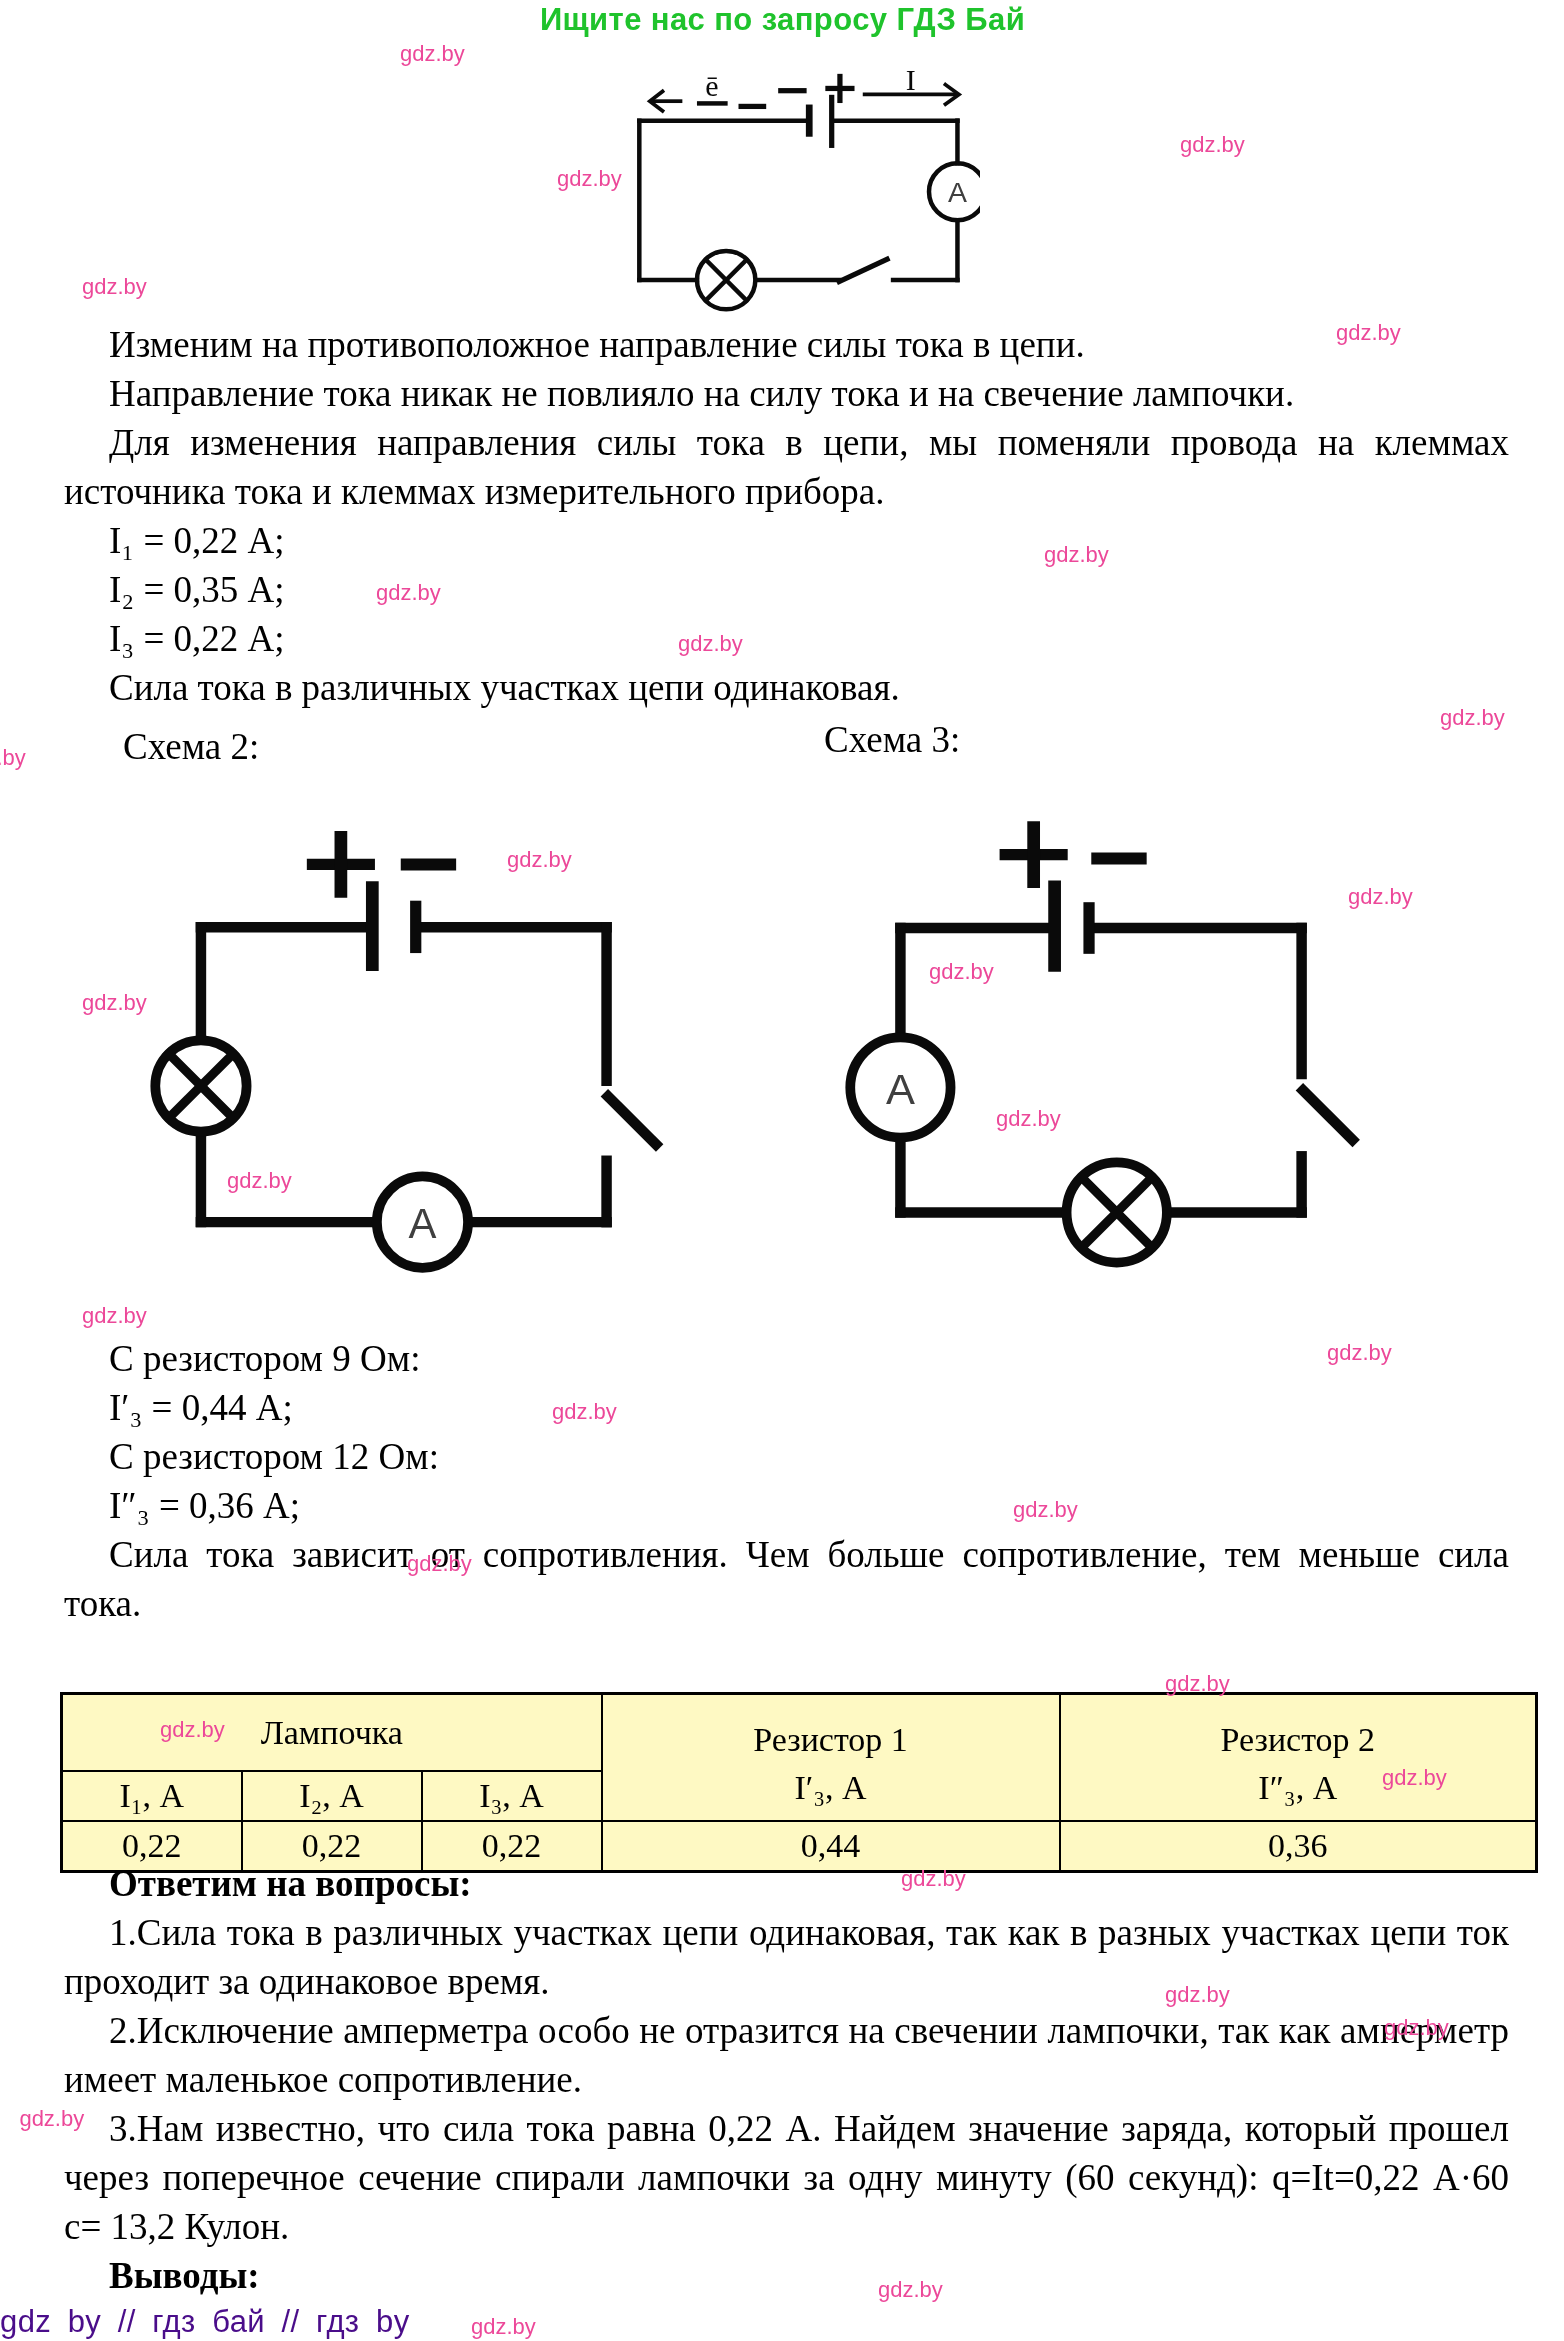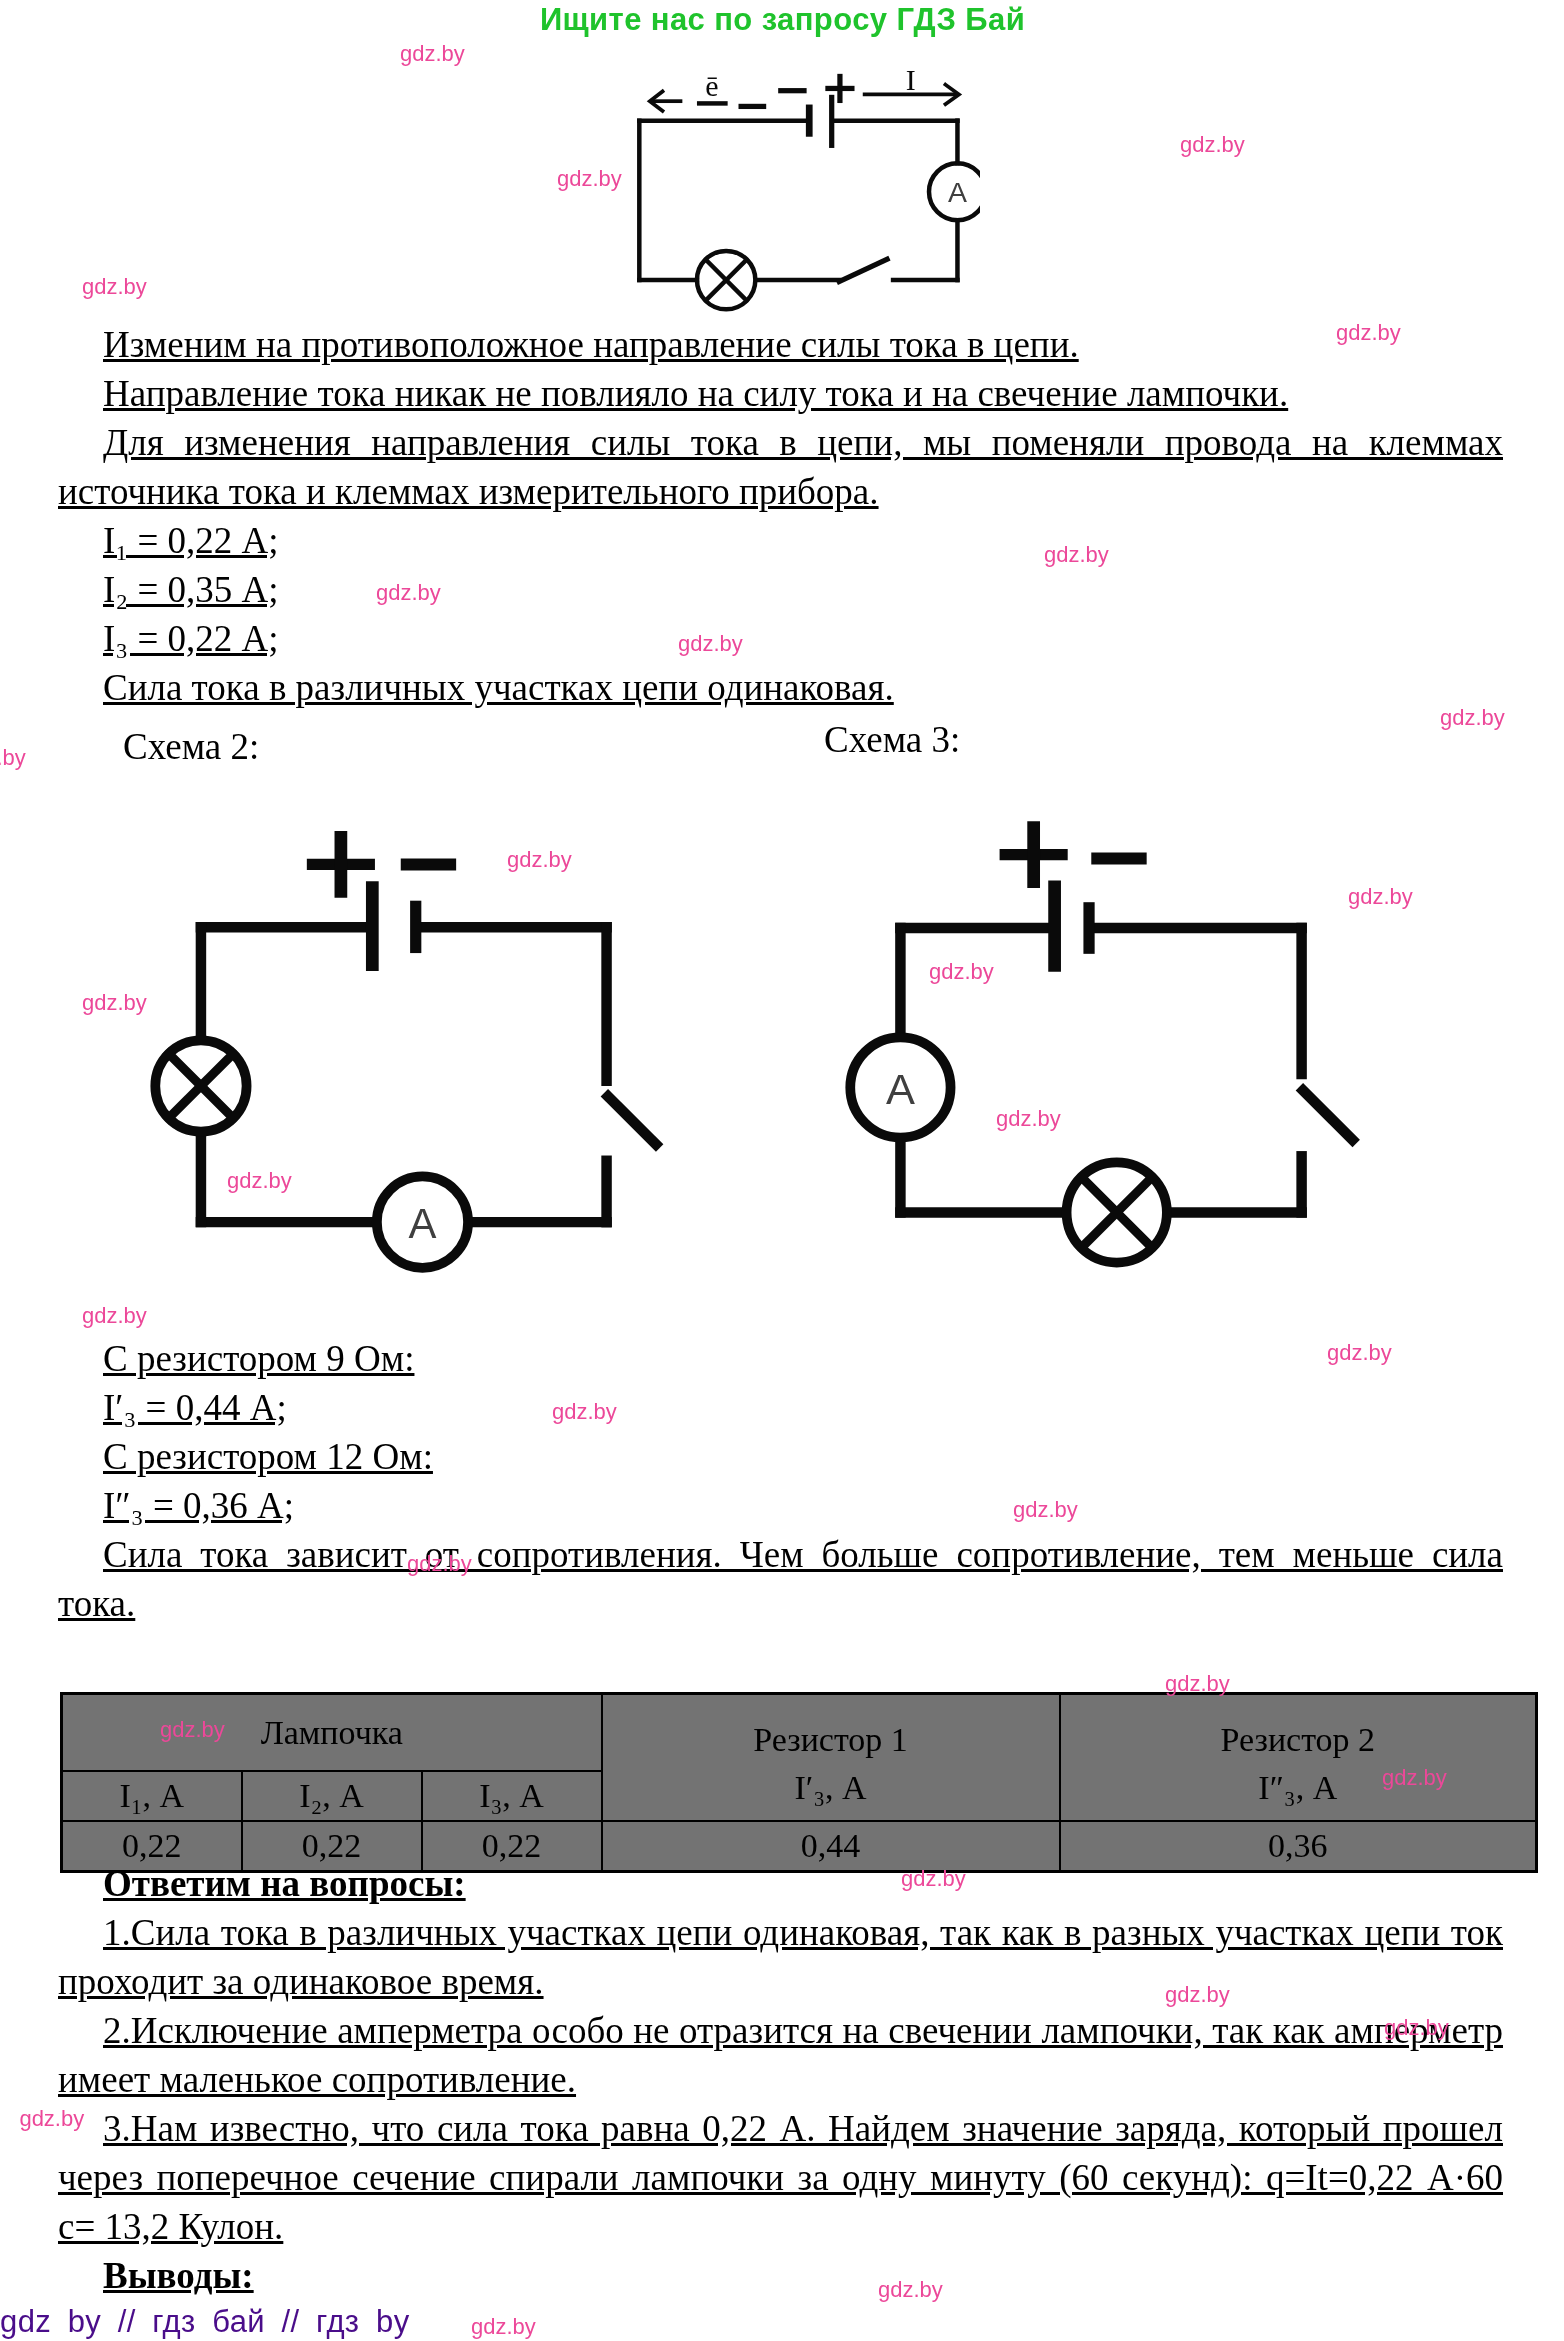--- a/index.html
+++ b/index.html
@@ -4,31 +4,31 @@
 <style>
   html,body{margin:0;padding:0;}
   body{width:1565px;height:2342px;position:relative;background:#ffffff;
        font-family:"Liberation Serif",serif;color:#000;overflow:hidden;}
   .page{position:absolute;inset:0;}
   .green-header{position:absolute;top:1.5px;left:0;width:100%;text-align:center;
        font-family:"Liberation Sans",sans-serif;font-weight:700;font-size:31px;
        color:#1fc32c;letter-spacing:0.4px;}
   .wm{position:absolute;font-family:"Liberation Sans",sans-serif;font-size:22px;
        font-weight:500;color:#ec4899;white-space:nowrap;z-index:5;}
-  .tb{position:absolute;left:58px;width:1445px;font-size:37px;line-height:49px;z-index:2;text-decoration:underline;}
+  .tb{position:absolute;left:64px;width:1445px;font-size:37px;line-height:49px;z-index:2;}
   .tb p{margin:0;text-align:justify;text-indent:45px;}
   .tb p.single{text-align:left;}
   .tb p.bold{font-weight:bold;}
   .scheme-label{position:absolute;font-size:37px;line-height:49px;z-index:2;}
   .circuit{position:absolute;z-index:1;}
   .circuit .wire{stroke:#0a0a0a;fill:none;stroke-linecap:square;}
   .circuit text{fill:#0a0a0a;}
   .circuit text.meter{fill:#3f3f3f;font-family:"Liberation Sans",sans-serif;}
   table.results{position:absolute;left:60px;top:1692px;width:1474px;z-index:2;
-       border-collapse:collapse;table-layout:fixed;font-size:34px;background:#737373;}
+       border-collapse:collapse;table-layout:fixed;font-size:34px;background:#fef9c3;}
   table.results td{border:2.2px solid #000;text-align:center;padding:0;vertical-align:middle;}
   table.results{border:3px solid #000;}
   td.lamp-cell{height:64px;line-height:75px;vertical-align:bottom;}
   tr.sub-row td{height:48px;line-height:48px;}
   tr.val-row td{height:48px;line-height:48px;}
   td.merged{vertical-align:top;}
   td.merged .rt{height:66px;line-height:78px;}
   td.merged .rs{height:48px;line-height:42px;}
   .footer{position:absolute;top:2304px;left:0;width:100%;text-align:left;
        font-family:Liberation Sans, sans-serif;font-size:31px;font-weight:500;

